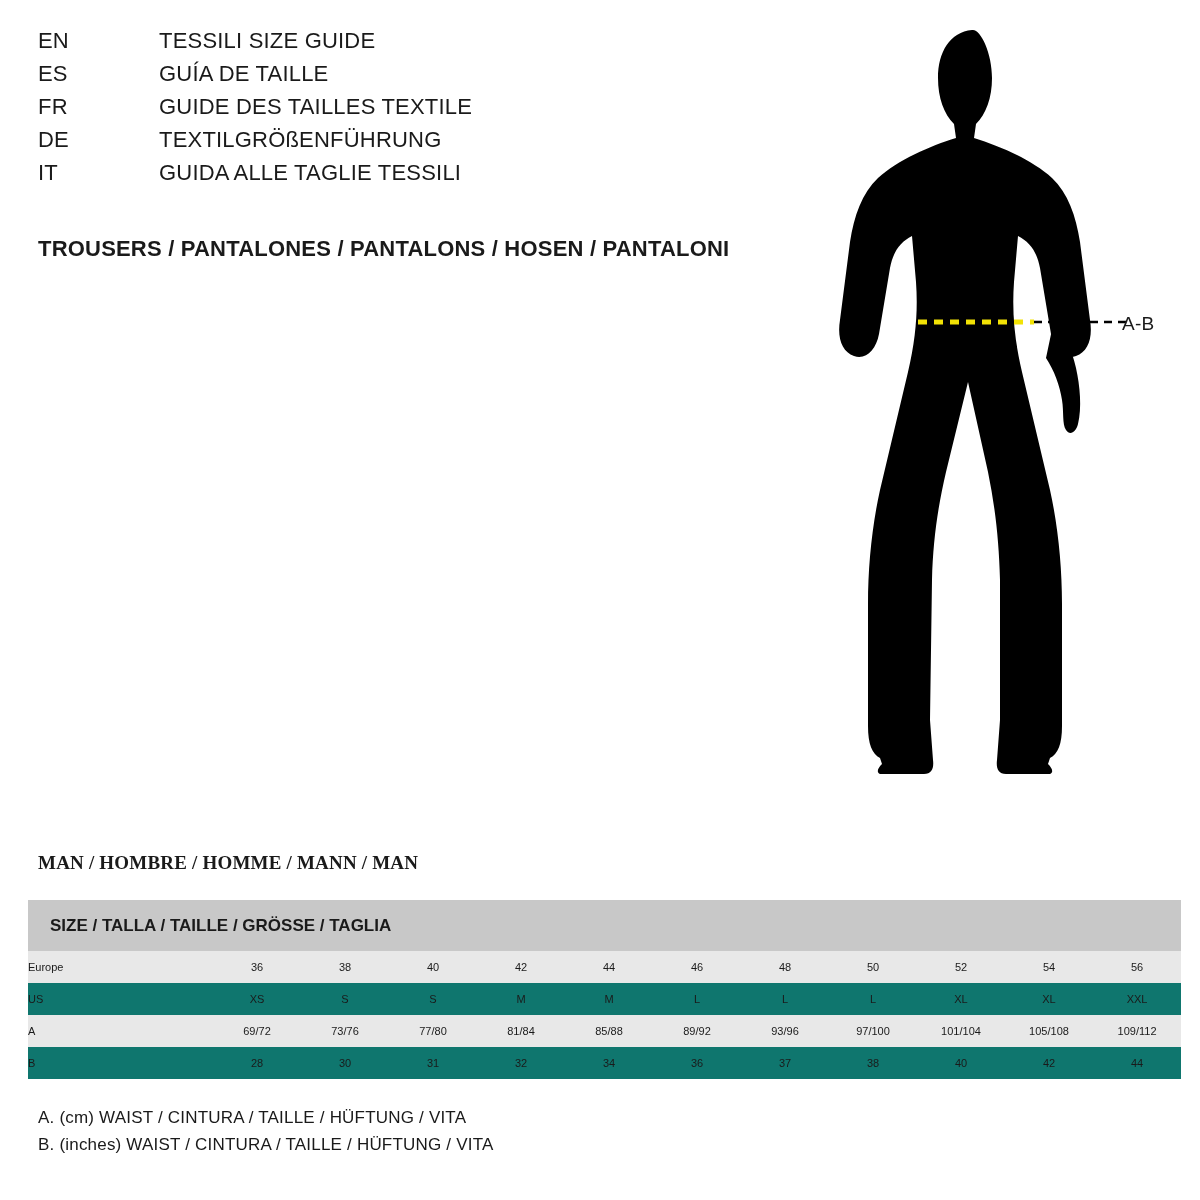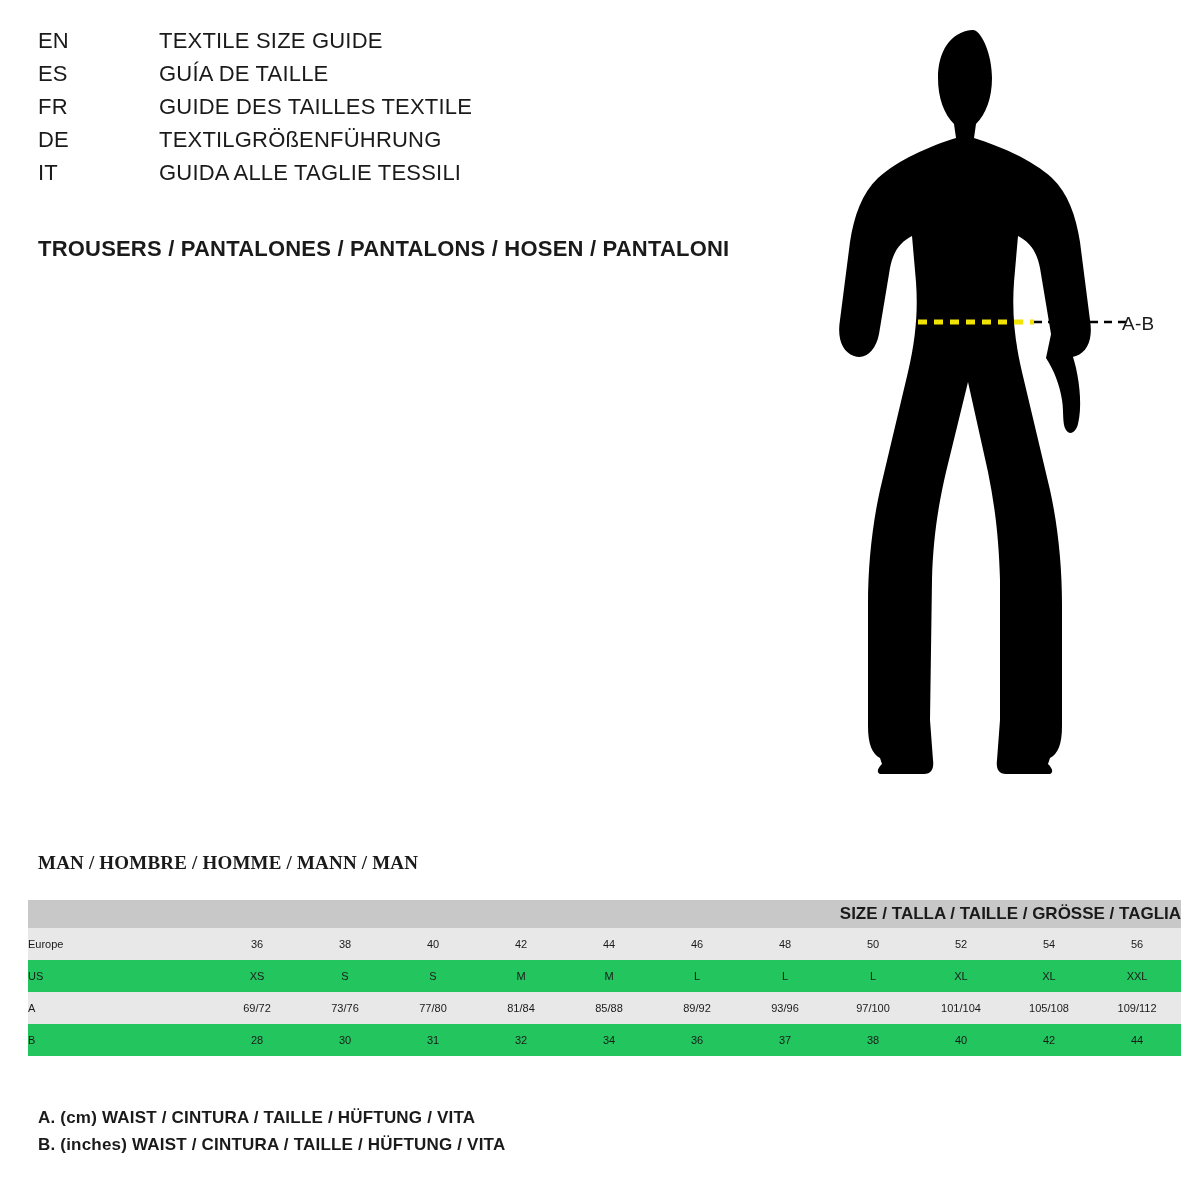--- a/index.html
+++ b/index.html
@@ -101,31 +101,31 @@
   table.size-table td {
     font-size: 11px;
     font-weight: normal;
     color: #1a1a1a;
     padding: 0;
     height: 32px;
     vertical-align: middle;
   }
   table.size-table th.head-cell {
     background: #c8c8c8;
-    text-align: right;
-    padding-left: 28px;
+    text-align: left;
+    padding-left: 22px;
     font-weight: bold;
     font-size: 17px;
-    height: 28px;
+    height: 51px;
   }
   tr.row-shaded td {
     background: #e8e8e8;
   }
   tr.row-plain td {
-    background: #22c55e;
+    background: #0f766e;
   }
   td.label-cell {
     text-align: left;
     padding-left: 14px;
   }
   td.val-cell {
     text-align: center;
   }
 
   
@@ -133,32 +133,31 @@
     position: absolute;
     left: 38px;
     top: 1108px;
   }
   .footnote {
     font-size: 17px;
     letter-spacing: 0.2px;
     color: #1a1a1a;
     height: 27px;
     white-space: nowrap;
-    font-weight: bold;
   }
 </style>
 </head>
 <body>
 
 <div class="page">
 
   <div class="lang-block">
     <div class="lang-row">
       <span class="lang-code">EN</span>
-      <span class="lang-text">TEXTILE SIZE GUIDE</span>
+      <span class="lang-text">TESSILI SIZE GUIDE</span>
     </div>
     <div class="lang-row">
       <span class="lang-code">ES</span>
       <span class="lang-text">GUÍA DE TAILLE</span>
     </div>
     <div class="lang-row">
       <span class="lang-code">FR</span>
       <span class="lang-text">GUIDE DES TAILLES TEXTILE</span>
     </div>
     <div class="lang-row">

